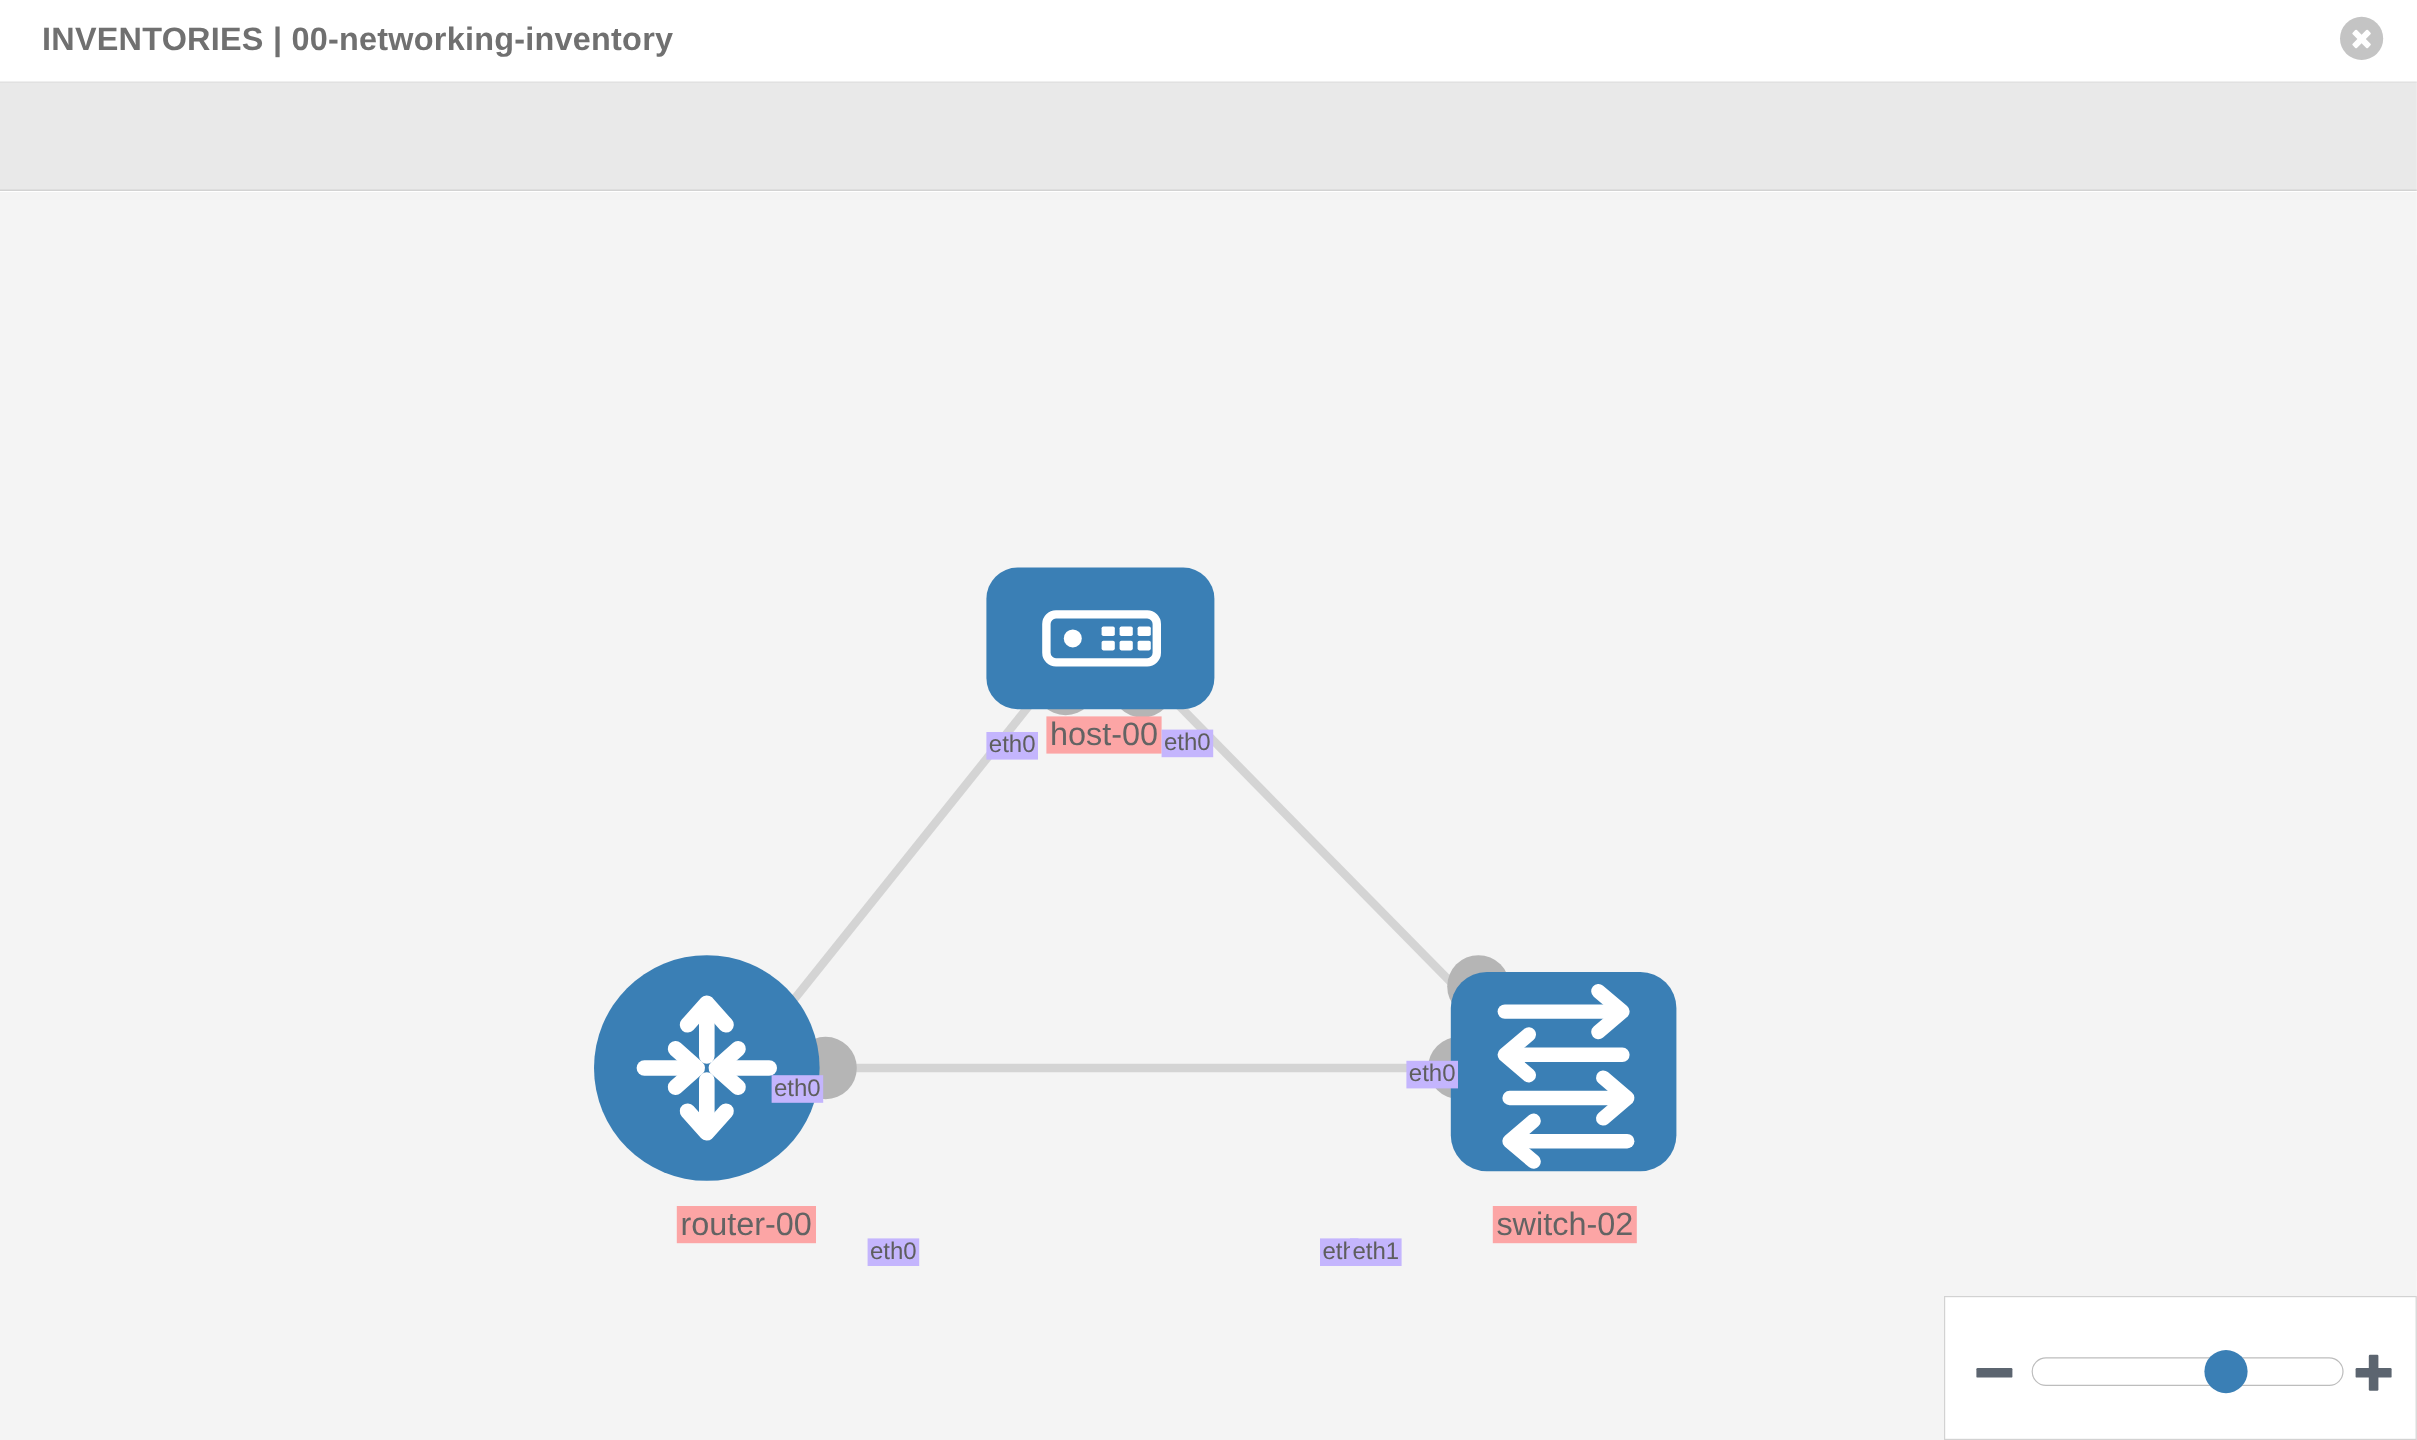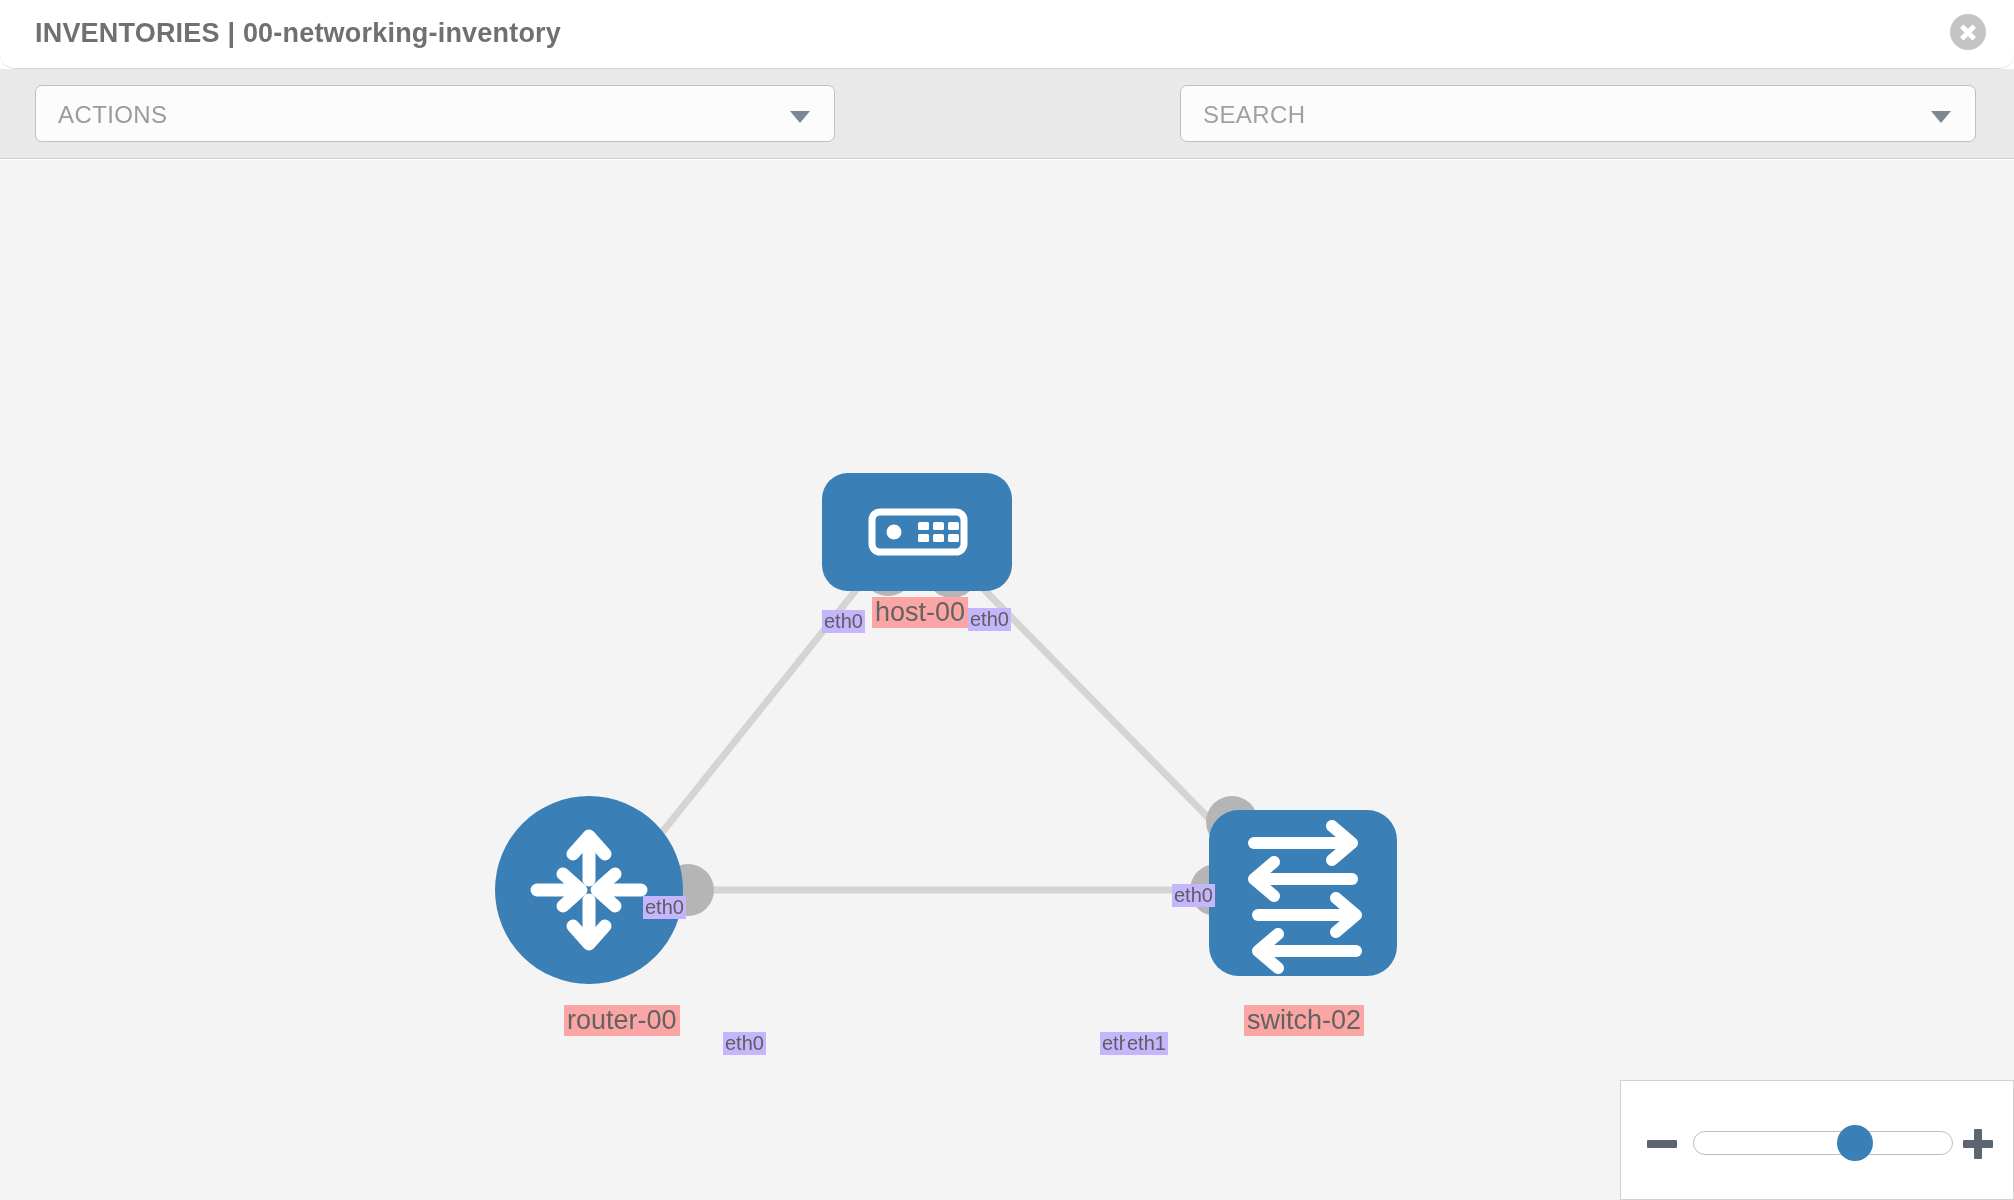--- a/index.html
+++ b/index.html
@@ -17,21 +17,20 @@
 
   
   .header {
     position: absolute;
     left: 0; top: 0;
     width: 2014px;
     height: 69px;
     background: #ffffff;
     border-bottom: 1px solid #d7d7d7;
     box-sizing: border-box;
-    border-radius: 15px;
   }
   .page-title {
     position: absolute;
     left: 35px;
     top: 18px;
     font-size: 27px;
     font-weight: bold;
     color: #707070;
     letter-spacing: 0.2px;
     white-space: nowrap;
@@ -235,44 +234,36 @@
 </head>
 <body>
 
 <div class="header">
   <div class="page-title">INVENTORIES | 00-networking-inventory</div>
   <div class="close-btn"></div>
 </div>
 
 <div class="toolbar">
 
-  <div class="actions-select">
-    <span class="actions-label">ACTIONS</span>
-    <span class="caret"></span>
-  </div>
 
   <div class="tool-icon icon-wrench">
     <svg width="44" height="44" viewBox="0 0 44 44">
       <path d="M30.5 6.5a10 10 0 0 0-9.2 13.9L7.6 34.1a3.2 3.2 0 0 0 0 4.5 3.2 3.2 0 0 0 4.5 0l13.7-13.7A10 10 0 0 0 39.8 12l-5.6 5.6-4.6-1.2-1.2-4.6 5.6-5.6a10 10 0 0 0-3.5-0.7z" fill="#7d858f"></path>
     </svg>
   </div>
 
   <div class="tool-icon icon-key">
     <svg width="44" height="44" viewBox="0 0 44 44">
       <circle cx="14" cy="18" r="9.5" fill="none" stroke="#7d858f" stroke-width="5"></circle>
       <path d="M21 23 L37 33" stroke="#7d858f" stroke-width="5" stroke-linecap="round"></path>
       <path d="M31 30 L28 35" stroke="#7d858f" stroke-width="4.5" stroke-linecap="round"></path>
       <path d="M37 33.5 L34 38" stroke="#7d858f" stroke-width="4.5" stroke-linecap="round"></path>
     </svg>
   </div>
 
-  <div class="search-box">
-    <span class="search-label">SEARCH</span>
-    <span class="caret"></span>
-  </div>
 </div>
 
 <div class="canvas">
 
   <svg class="topology-svg" width="2014" height="1040">
     <defs>
       <clipPath id="clipHost">
           <rect x="822" y="313" width="190" height="118" rx="26"></rect>
         </clipPath>
     </defs>

